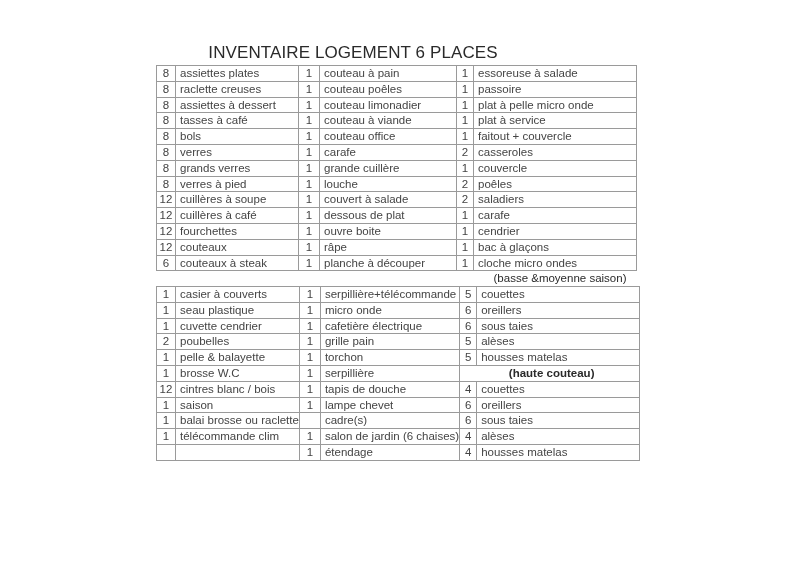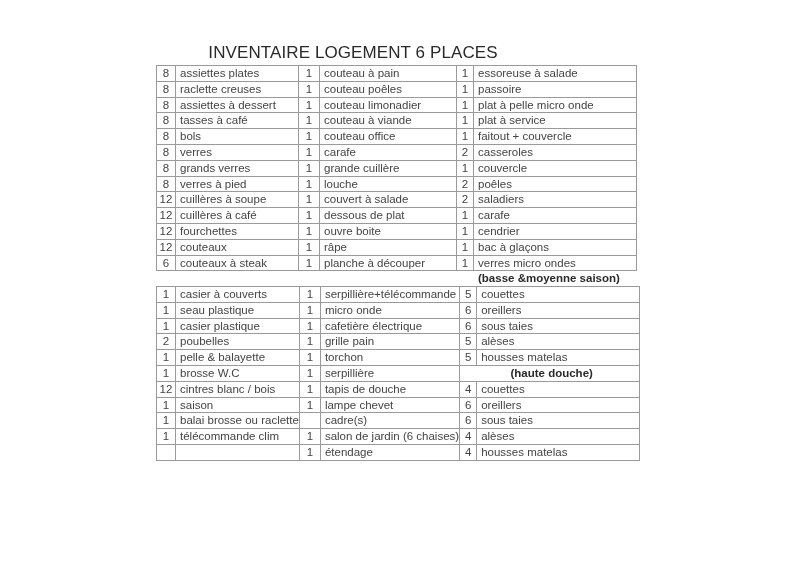--- a/index.html
+++ b/index.html
@@ -52,22 +52,23 @@
     .c2 { width: 123px; }
     .c3 { width: 21px; }
     .c4 { width: 137px; }
     .c5 { width: 17px; }
     .c6 { width: 163px; }
     .caption-mid {
       position: absolute;
       left: 478px;
       width: 164px;
       top: 271px;
+      text-align: center;
       font-size: 11.5px;
-      font-weight: bold;
+      font-weight: normal;
       color: #2a2a2a;
       line-height: 14px;
     }
     td.season {
       text-align: center;
       font-weight: bold;
       color: #2a2a2a;
     }
   </style>
 </head>
@@ -180,21 +181,21 @@
         <td>râpe</td>
         <td class="q">1</td>
         <td>bac à glaçons</td>
       </tr>
       <tr>
         <td class="q">6</td>
         <td>couteaux à steak</td>
         <td class="q">1</td>
         <td>planche à découper</td>
         <td class="q">1</td>
-        <td>verres micro ondes</td>
+        <td>cloche micro ondes</td>
       </tr>
     </tbody>
 </table>
 
 <div class="caption-mid">(basse &amp;moyenne saison)</div>
 
 <table class="inv" id="table-bottom">
   <colgroup>
     <col class="c1">
       <col class="c2">
@@ -215,21 +216,21 @@
       <tr>
         <td class="q">1</td>
         <td>seau plastique</td>
         <td class="q">1</td>
         <td>micro onde</td>
         <td class="q">6</td>
         <td>oreillers</td>
       </tr>
       <tr>
         <td class="q">1</td>
-        <td>casier plastique</td>
+        <td>cuvette cendrier</td>
         <td class="q">1</td>
         <td>cafetière électrique</td>
         <td class="q">6</td>
         <td>sous taies</td>
       </tr>
       <tr>
         <td class="q">2</td>
         <td>poubelles</td>
         <td class="q">1</td>
         <td>grille pain</td>
@@ -242,21 +243,21 @@
         <td class="q">1</td>
         <td>torchon</td>
         <td class="q">5</td>
         <td>housses matelas</td>
       </tr>
       <tr>
         <td class="q">1</td>
         <td>brosse W.C</td>
         <td class="q">1</td>
         <td>serpillière</td>
-        <td class="season" colspan="2">(haute douche)</td>
+        <td class="season" colspan="2">(haute couteau)</td>
       </tr>
       <tr>
         <td class="q">12</td>
         <td>cintres blanc / bois</td>
         <td class="q">1</td>
         <td>tapis de douche</td>
         <td class="q">4</td>
         <td>couettes</td>
       </tr>
       <tr>

